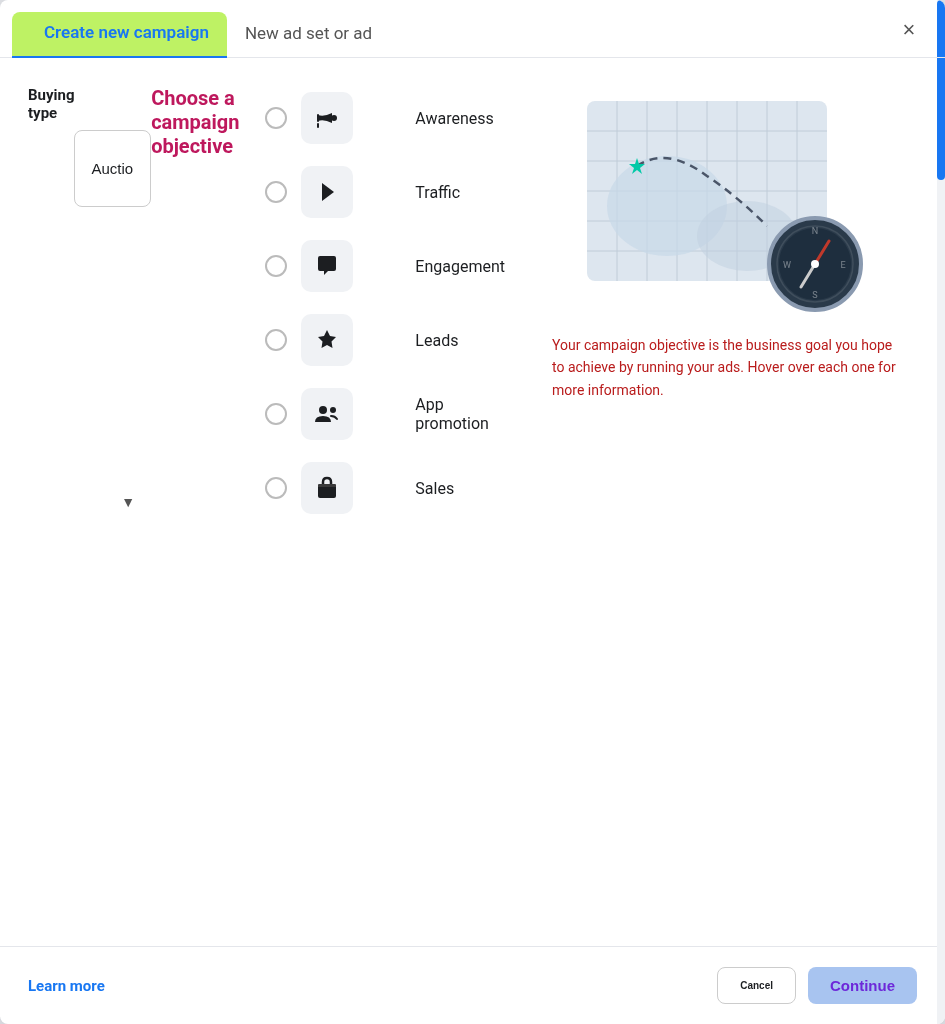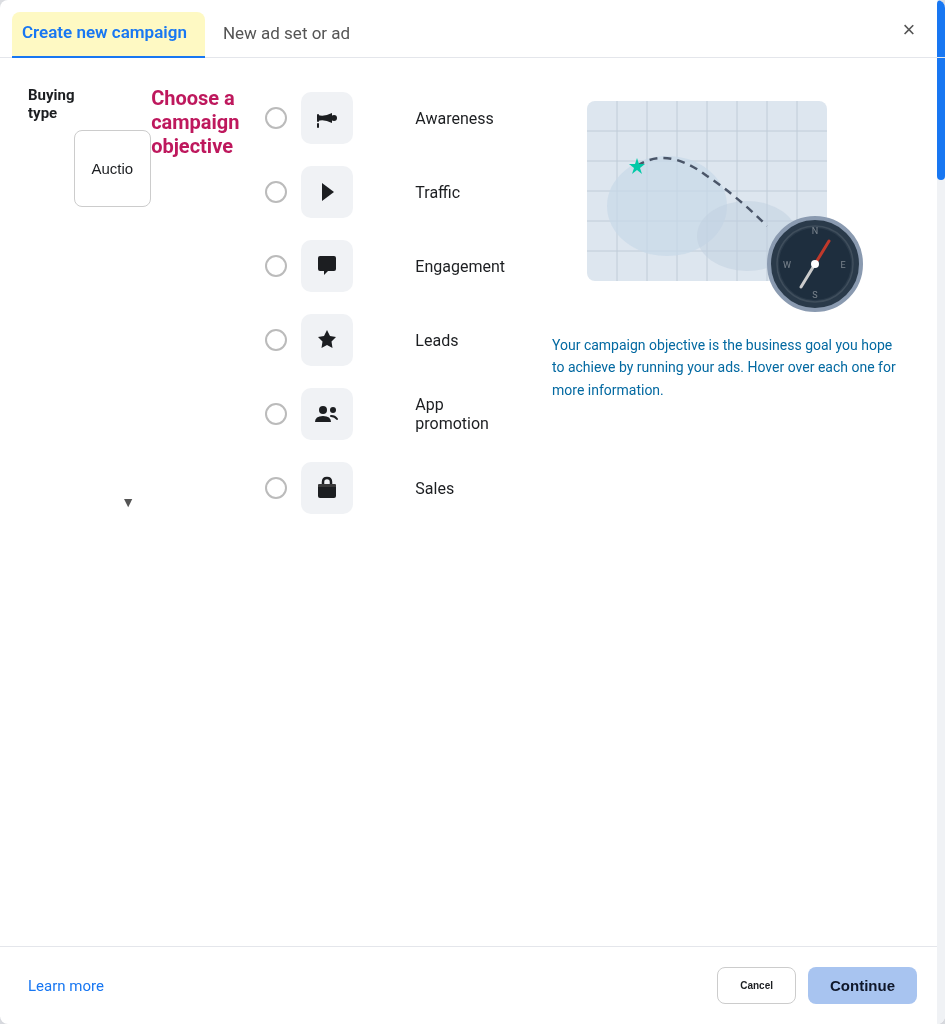--- a/index.html
+++ b/index.html
@@ -23,24 +23,24 @@
       box-shadow: 0 4px 32px rgba(0,0,0,0.18);
     }
     .modal-header {
       display: flex;
       align-items: center;
       padding: 12px 20px 0 12px;
       border-bottom: 1px solid #e4e6eb;
       position: relative;
     }
     .tab-active {
-      background: #fef9c3;
+      background: #bef264;
       color: #1877f2;
       border-radius: 8px 8px 0 0;
-      padding: 10px 18px 14px 10px;
+      padding: 10px 18px 14px 32px;
       font-weight: 600;
       font-size: 17px;
       cursor: pointer;
       border-bottom: 2px solid #1877f2;
       margin-bottom: -1px;
     }
     .tab-inactive {
       color: #555;
       padding: 10px 18px 14px 18px;
       font-size: 17px;
@@ -167,37 +167,37 @@
       align-items: center;
     }
     .illustration {
       width: 320px;
       height: 230px;
       margin-bottom: 18px;
       position: relative;
     }
     .objective-description {
       font-size: 14px;
-      color: #0369a1;
+      color: #b91c1c;
       line-height: 1.6;
       text-align: left;
       max-width: 350px;
     }
     .modal-footer {
       display: flex;
       justify-content: space-between;
       align-items: center;
       padding: 20px 28px;
       border-top: 1px solid #e4e6eb;
       margin-top: auto;
     }
     .learn-more-link {
       color: #1877f2;
       font-size: 15px;
-      font-weight: 400;
+      font-weight: 700;
       text-decoration: none;
       cursor: pointer;
     }
     .footer-buttons {
       display: flex;
       gap: 12px;
     }
     .btn-cancel {
       padding: 10px 22px;
       border: 1.5px solid #ccc;
@@ -208,21 +208,21 @@
       color: #1c1e21;
       cursor: pointer;
     }
     .btn-continue {
       padding: 10px 22px;
       border: none;
       border-radius: 8px;
       background: #a8c4f0;
       font-size: 15px;
       font-weight: 600;
-      color: #0f172a;
+      color: #6d28d9;
       cursor: pointer;
     }
     .scrollbar-indicator {
       position: absolute;
       right: 0;
       top: 0;
       bottom: 0;
       width: 8px;
       background: #f0f2f5;
     }

